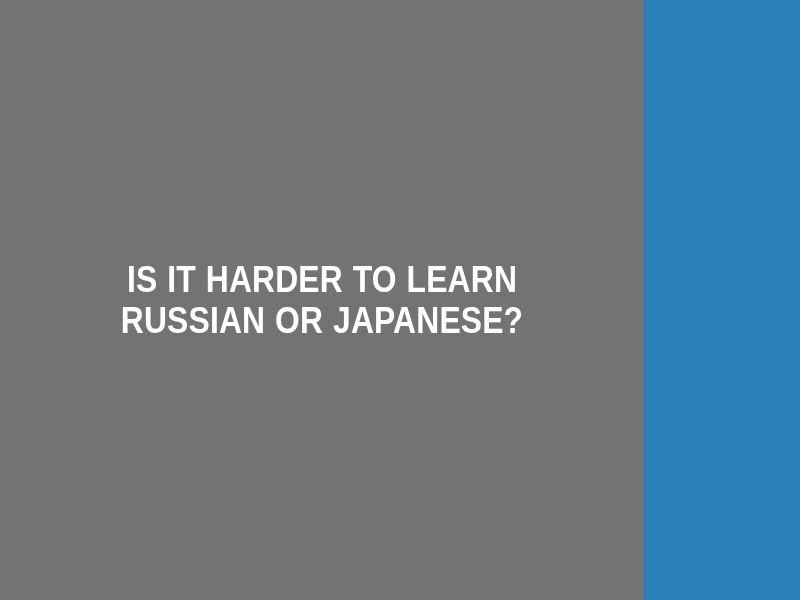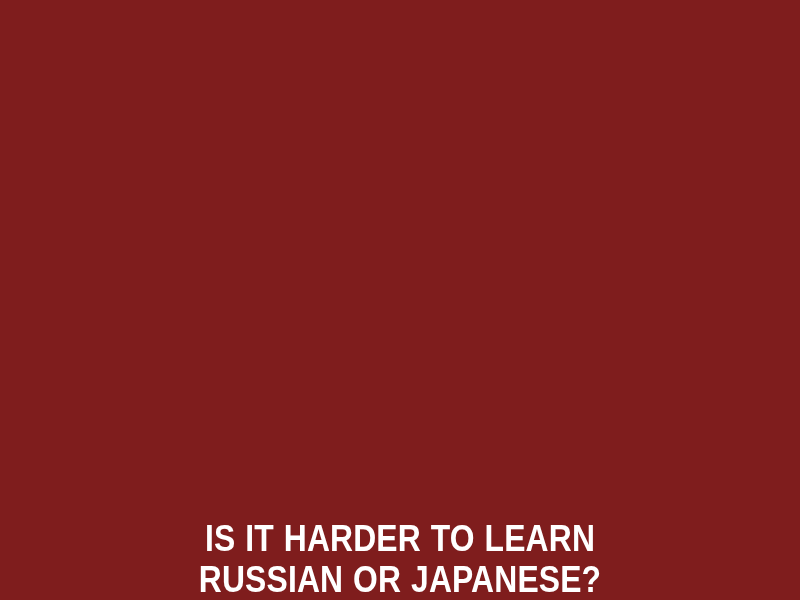--- a/index.html
+++ b/index.html
@@ -12,25 +12,25 @@
     width: 800px;
     height: 600px;
     overflow: hidden;
     background: #2980b9;
     font-family: "Liberation Sans", sans-serif;
   }
 
   #featured-card {
     position: relative;
     box-sizing: border-box;
-    width: 800px;
+    width: 643px;
     height: 600px;
-    background-color: #7f1d1d;
+    background-color: #737373;
     display: flex;
-    align-items: flex-end;
+    align-items: center;
     justify-content: center;
   }
 
   #headline-block {
     width: 640px;
     text-align: center;
     padding: 0 20px;
     box-sizing: border-box;
   }
 

